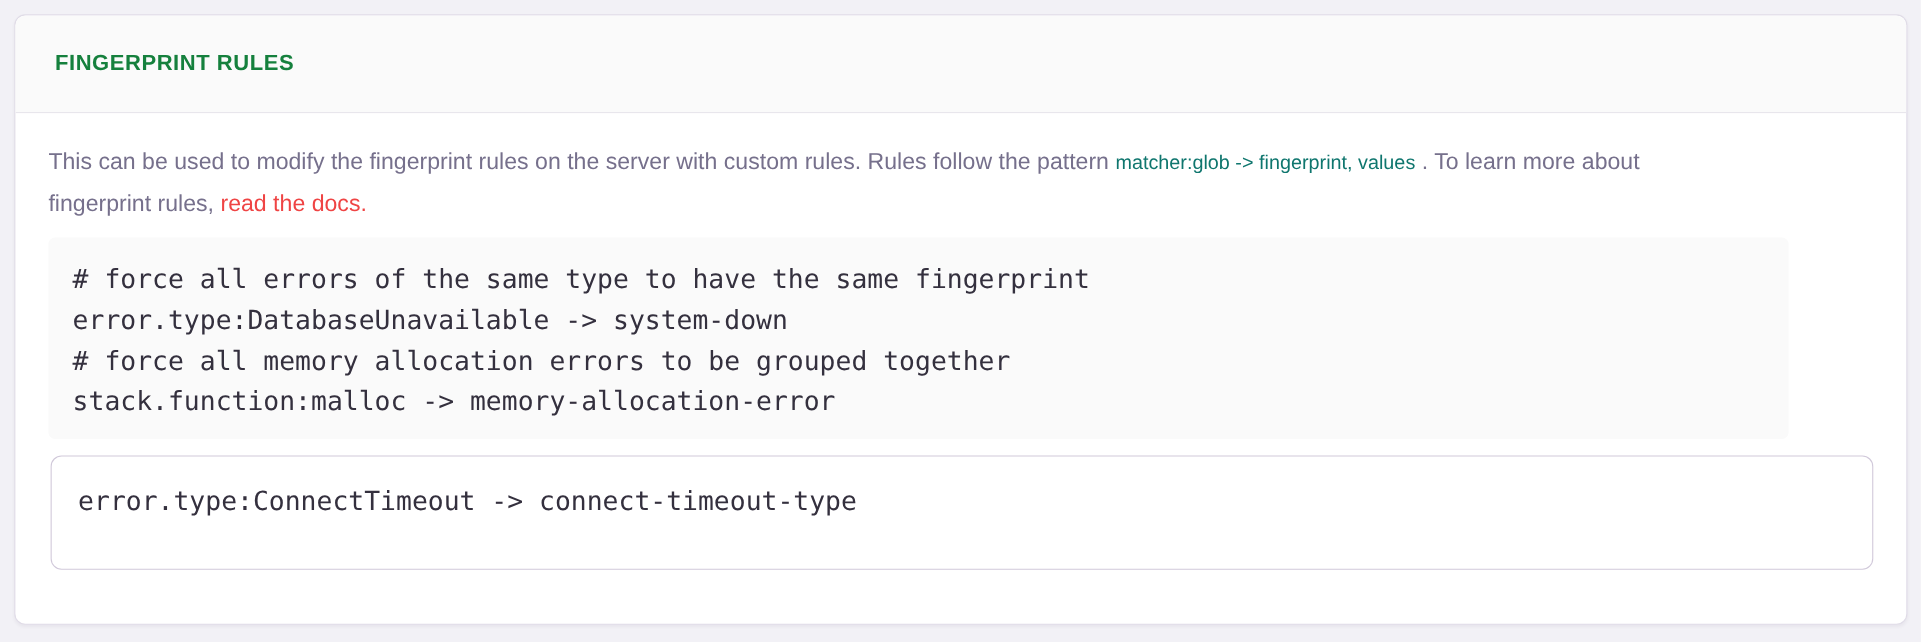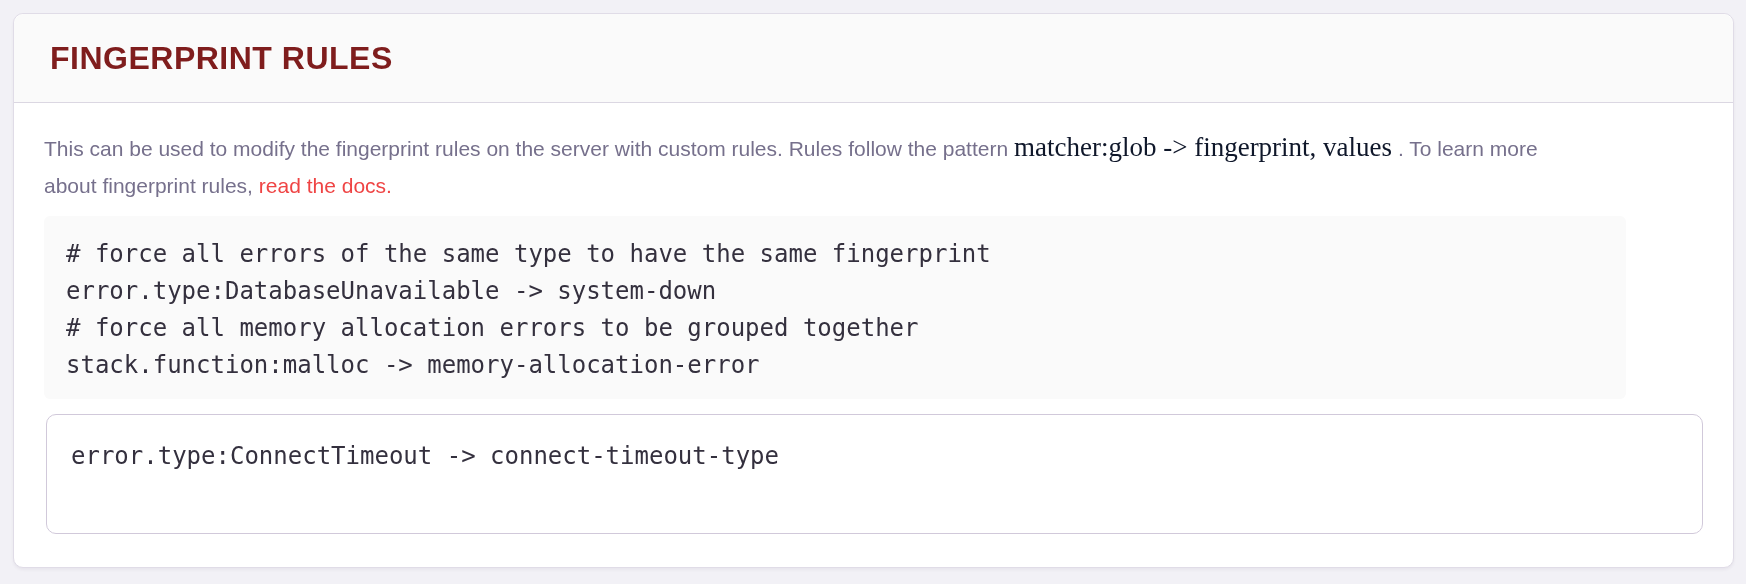--- a/index.html
+++ b/index.html
@@ -29,39 +29,39 @@
     height: 89px;
     background: #fafafa;
     border-bottom: 1.5px solid #dbd7e2;
     display: flex;
     align-items: center;
     padding: 0 36px;
     border-radius: 10px 10px 0 0;
   }
   .panel-title {
     margin: 0;
-    font-size: 32px;
+    font-size: 20px;
     font-weight: 700;
     letter-spacing: 0.5px;
-    color: #7f1d1d;
+    color: #15803d;
   }
   .panel-body {
     padding: 26px 30px 35px 30px;
   }
   .description {
     margin: 0;
     max-width: 1505px;
     font-size: 21px;
     line-height: 37px;
     color: #76708c;
   }
   .inline-code {
-    font-family: Liberation Serif, serif;
-    font-size: 27px;
-    color: #0f172a;
+    font-family: Liberation Sans, sans-serif;
+    font-size: 18px;
+    color: #0f766e;
   }
   .docs-link {
     color: #ef4444;
     text-decoration: none;
     cursor: pointer;
   }
   .example-code {
     margin: 12px 77px 0 0;
     padding: 20px 22px 15px 22px;
     background: #fafafa;
@@ -69,21 +69,21 @@
     font-family: "DejaVu Sans Mono", monospace;
     font-size: 24px;
     line-height: 37px;
     color: #34303e;
     white-space: pre;
     overflow: hidden;
   }
   .rules-input {
     display: block;
     width: 1657px;
-    height: 120px;
+    height: 104px;
     margin: 15px 0 0 2px;
     padding: 24px 24px;
     background: #ffffff;
     border: 1.5px solid #d1c9da;
     border-radius: 10px;
     font-family: "DejaVu Sans Mono", monospace;
     font-size: 24px;
     line-height: 34px;
     color: #34303e;
     resize: none;

